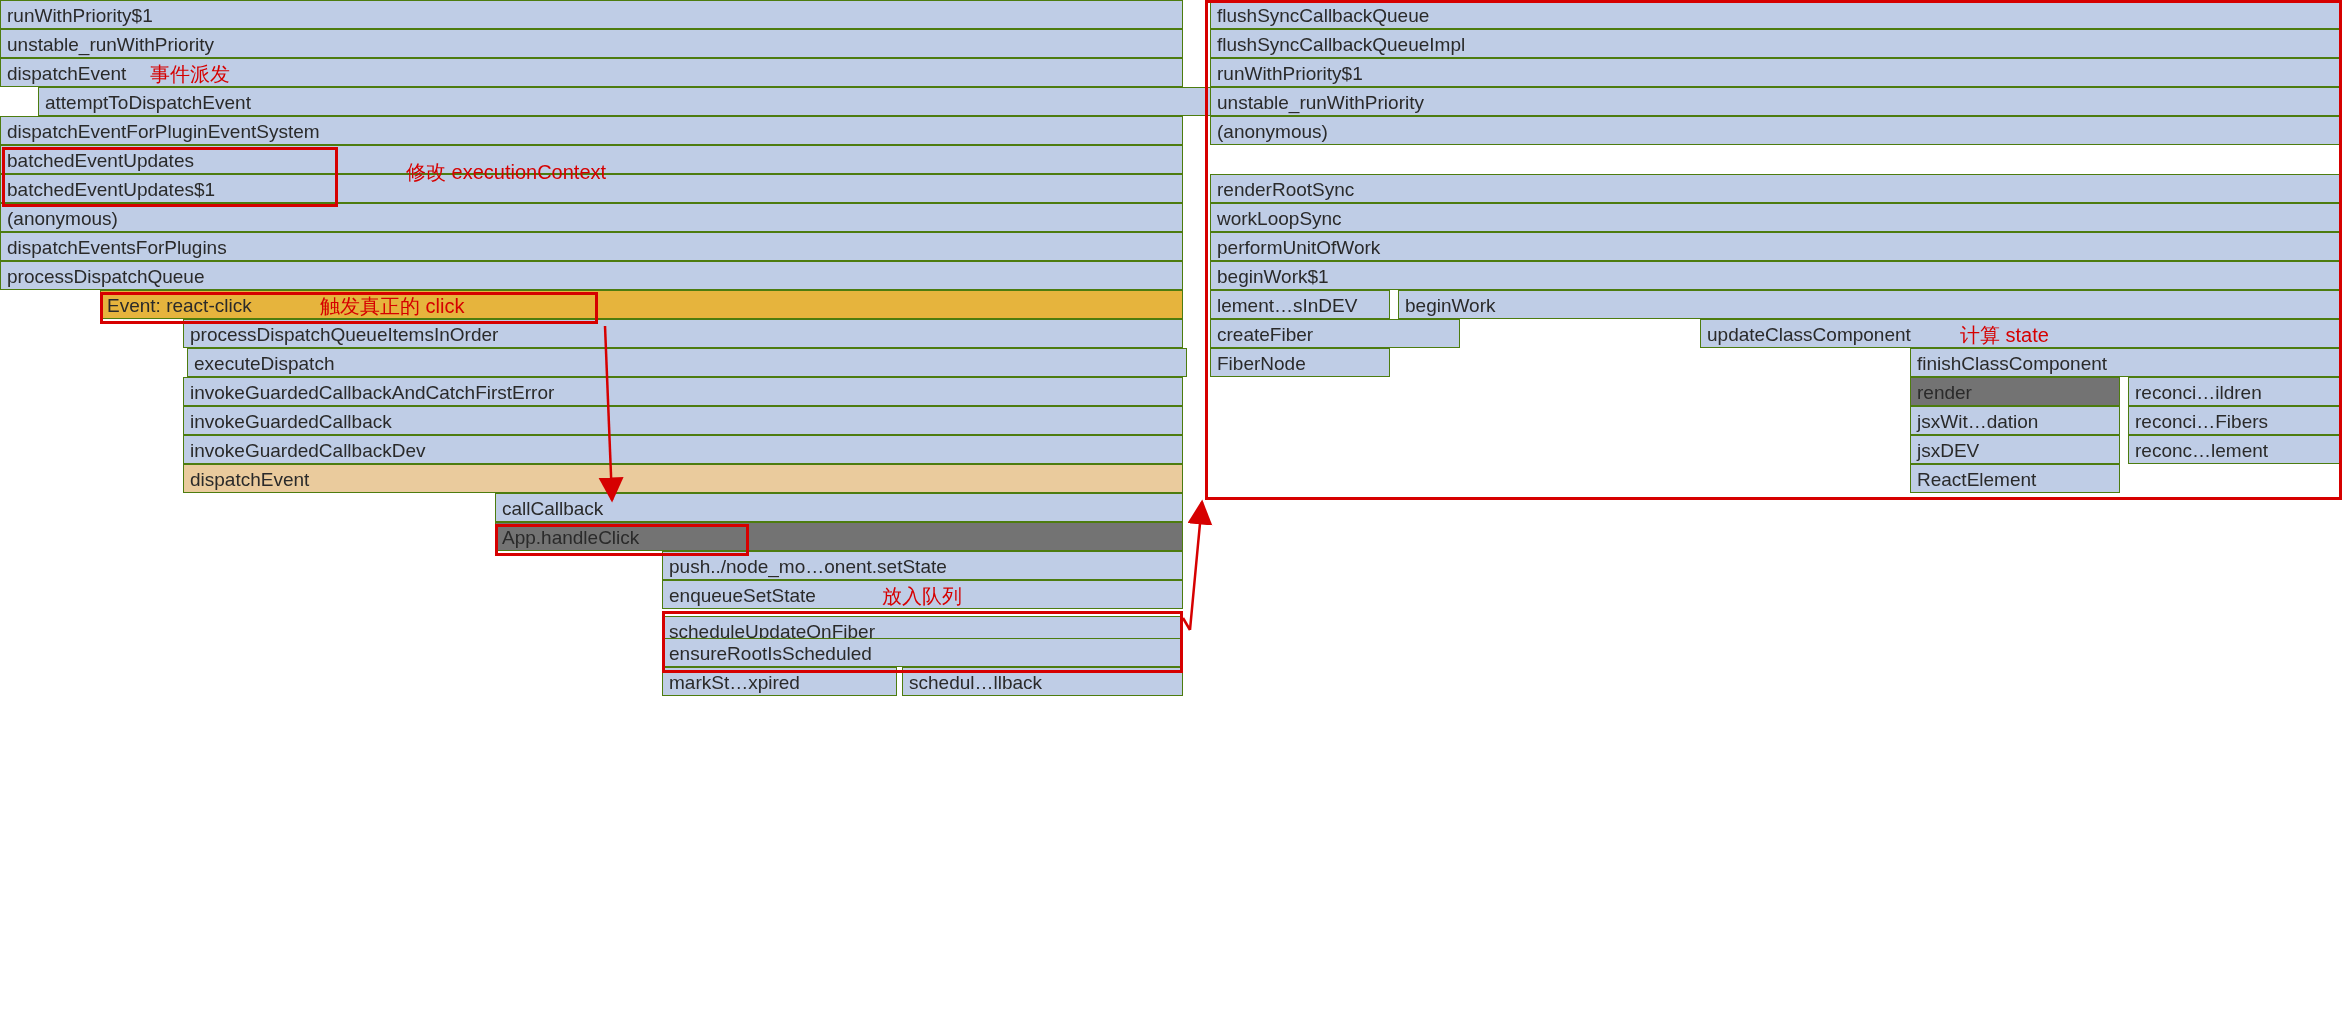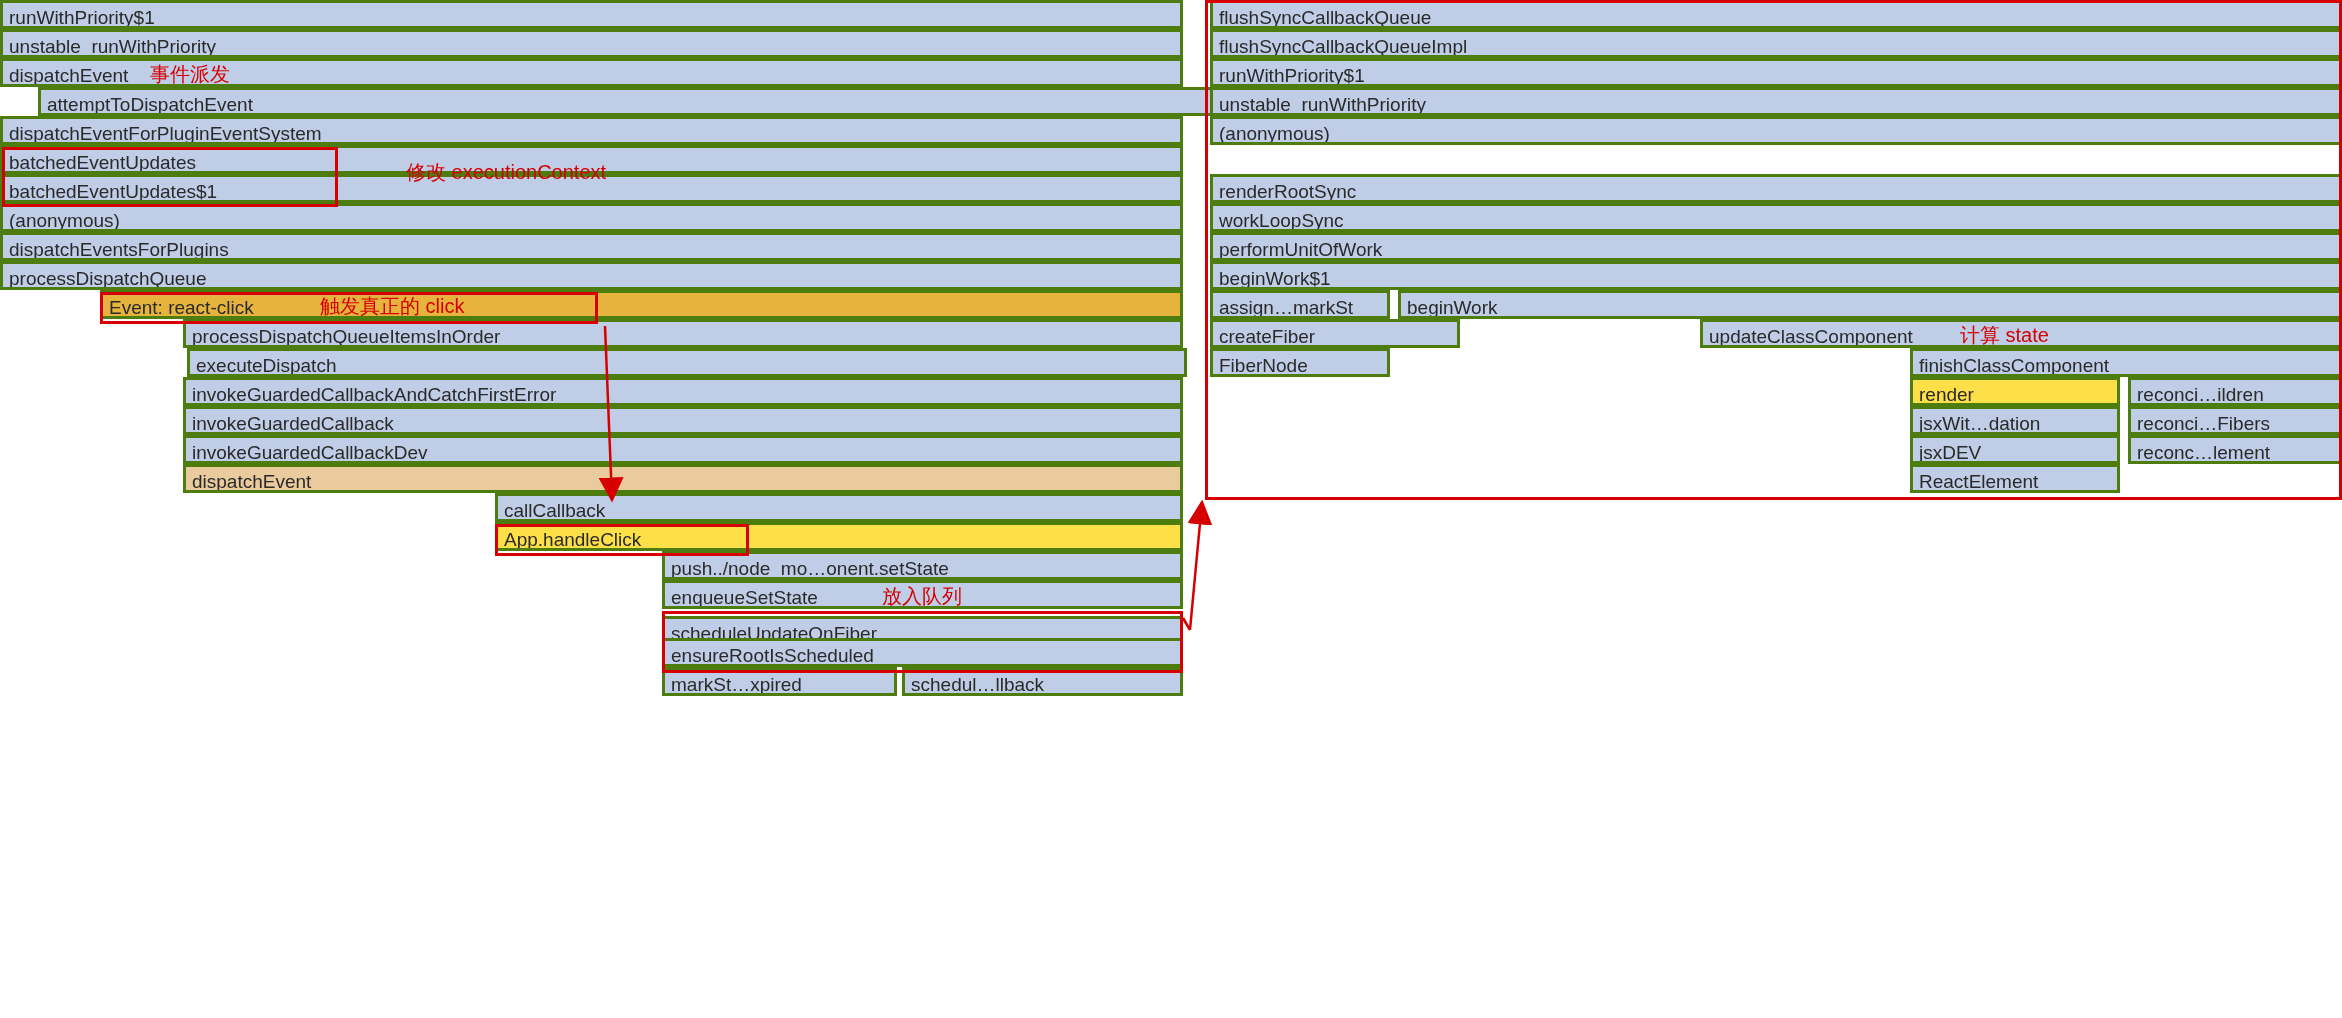--- a/index.html
+++ b/index.html
@@ -20,26 +20,26 @@
   .bar {
     position: absolute;
     height: 29px;
     line-height: 29px;
     padding-left: 6px;
     font-size: 19px;
     color: #2a2a2a;
     white-space: nowrap;
     overflow: hidden;
     text-overflow: ellipsis;
-    border: 3px solid #4d7c0f;
+    border: 1px solid #4d7c0f;
   }
   .blue   { background: #bfcde6; }
   .yellow { background: #e6bā43d; background: #e6b43d; }
   .tan    { background: #eacb9d; }
-  .pink   { background: #fde047; }
+  .pink   { background: #737373; }
   .redbox {
     position: absolute;
     border: 3px solid #d60000;
     pointer-events: none;
   }
   .ann {
     position: absolute;
     color: #d60000;
     font-size: 20px;
     font-weight: 400;
@@ -99,21 +99,21 @@
     <div class="bar blue" style="left: 1210px; top: 0px; width: 1132px;">flushSyncCallbackQueue</div>
     <div class="bar blue" style="left: 1210px; top: 29px; width: 1132px;">flushSyncCallbackQueueImpl</div>
     <div class="bar blue" style="left: 1210px; top: 58px; width: 1132px;">runWithPriority$1</div>
     <div class="bar blue" style="left: 1210px; top: 87px; width: 1132px;">unstable_runWithPriority</div>
     <div class="bar blue" style="left: 1210px; top: 116px; width: 1132px;">(anonymous)</div>
     <div class="bar blue" style="left: 1210px; top: 145px; width: 1132px; margin-top: 48px;">performSyncWorkOnRoot</div>
     <div class="bar blue" style="left: 1210px; top: 174px; width: 1132px;">renderRootSync</div>
     <div class="bar blue" style="left: 1210px; top: 203px; width: 1132px;">workLoopSync</div>
     <div class="bar blue" style="left: 1210px; top: 232px; width: 1132px;">performUnitOfWork</div>
     <div class="bar blue" style="left: 1210px; top: 261px; width: 1132px;">beginWork$1</div>
-    <div class="bar blue" style="left: 1210px; top: 290px; width: 180px;">assign…markSt</div>
+    <div class="bar blue" style="left: 1210px; top: 290px; width: 180px;">lement…sInDEV</div>
     <div class="bar blue" style="left: 1398px; top: 290px; width: 944px;">beginWork</div>
     <div class="bar blue" style="left: 1210px; top: 319px; width: 250px;">createFiber</div>
     <div class="bar blue" style="left: 1700px; top: 319px; width: 642px;">updateClassComponent</div>
     <div class="ann" style="left: 1960px; top: 322px;">计算 state</div>
     <div class="bar blue" style="left: 1210px; top: 348px; width: 180px;">FiberNode</div>
     <div class="bar blue" style="left: 1910px; top: 348px; width: 432px;">finishClassComponent</div>
     <div class="bar pink" style="left: 1910px; top: 377px; width: 210px;">render</div>
     <div class="bar blue" style="left: 2128px; top: 377px; width: 214px;">reconci…ildren</div>
     <div class="bar blue" style="left: 1910px; top: 406px; width: 210px;">jsxWit…dation</div>
     <div class="bar blue" style="left: 2128px; top: 406px; width: 214px;">reconci…Fibers</div>

